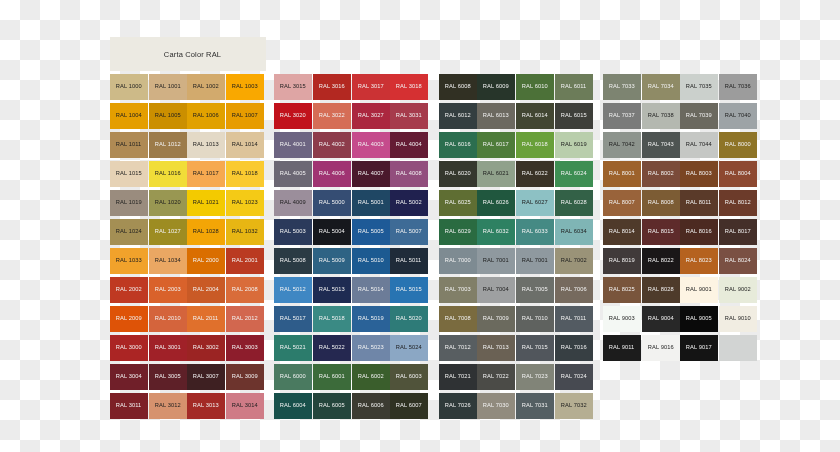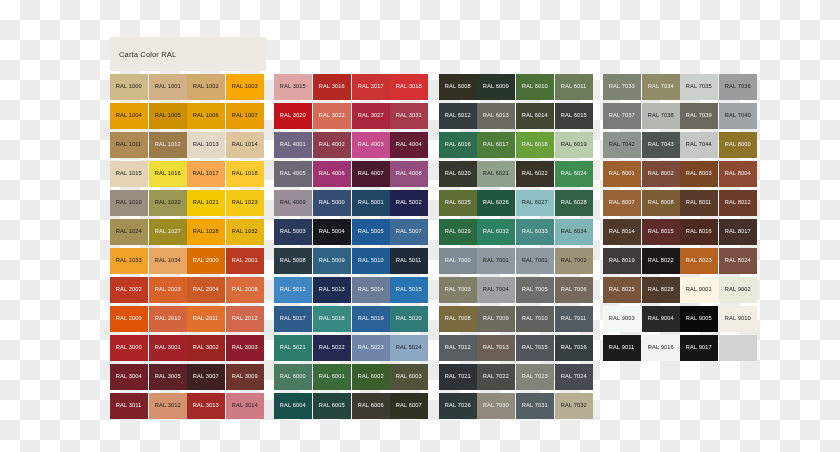--- a/index.html
+++ b/index.html
@@ -18,20 +18,21 @@
   #chart-root{position:relative;width:840px;height:452px;}
 
   #chart-header{
     position:absolute;
     left:110px;top:37px;
     width:156px;height:34px;
     background:#eceae2;
     display:flex;align-items:center;
     padding-left:9px;
     box-sizing:border-box;
+    justify-content:center;
   }
   #chart-header .title{
     font-size:7.5px;
     color:#2b2b2b;
     letter-spacing:.15px;
     white-space:nowrap;
   }
 
   #grid{position:absolute;left:110px;top:74px;}
   .grid-row{position:relative;height:29px;}

